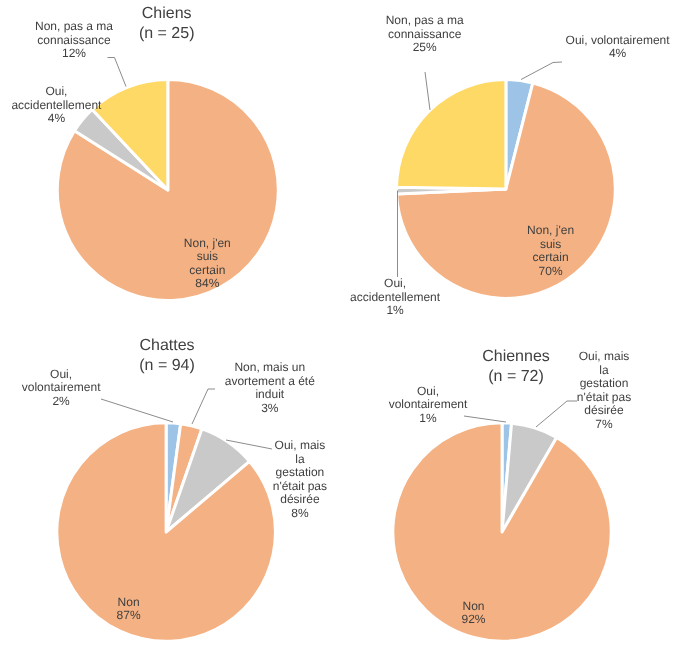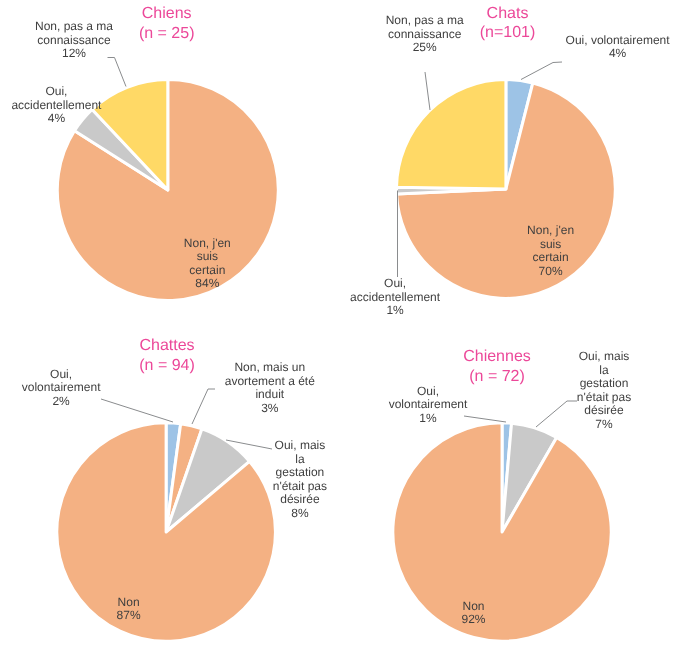--- a/index.html
+++ b/index.html
@@ -2,21 +2,21 @@
 <html><head>
 <meta charset="utf-8">
 <style>
   html,body{margin:0;padding:0;background:#ffffff;}
   body{width:674px;height:655px;overflow:hidden;
        font-family:"Liberation Sans",sans-serif;
        -webkit-font-smoothing:antialiased;
        text-rendering:geometricPrecision;}
   #root{position:relative;width:674px;height:655px;background:#ffffff;}
   #pies{position:absolute;left:0;top:0;width:674px;height:655px;}
-  .title{position:absolute;color:#ec4899;font-size:16px;line-height:19.8px;
+  .title{position:absolute;color:#404040;font-size:16px;line-height:19.8px;
          text-align:center;white-space:pre-line;}
   .dlabel{position:absolute;color:#3f3f3f;font-size:12px;line-height:13.55px;
           text-align:center;white-space:pre-line;}
 </style>
 </head>
 <body>
 
 <div id="root">
 
   <svg id="pies" width="674" height="655" viewBox="0 0 674 655">
@@ -48,25 +48,23 @@
         <path d="M502.05,532.00L502.05,422.80A109.2,109.2 0 0,1 511.57,423.22Z" fill="#9DC3E6" stroke="#ffffff" stroke-width="3" stroke-linejoin="round"></path>
         <path d="M502.05,532.00L511.57,423.22A109.2,109.2 0 0,1 556.65,437.43Z" fill="#C9C9C9" stroke="#ffffff" stroke-width="3" stroke-linejoin="round"></path>
         <path d="M502.05,532.00L556.65,437.43A109.2,109.2 0 1,1 502.05,422.80Z" fill="#F4B183" stroke="#ffffff" stroke-width="3" stroke-linejoin="round"></path>
         <polyline points="464,416 506,422" fill="none" stroke="#8a8c8e" stroke-width="1"></polyline>
         <polyline points="577,401 567,401 536,427" fill="none" stroke="#8a8c8e" stroke-width="1"></polyline>
       </g>
   </svg>
 
   <div class="title" style="left: 16.7px; top: 3.9px; width: 300px;">Chiens
 (n = 25)</div>
-  <div class="title" style="left: 357.5px; top: 3.5px; width: 300px;">Chats
-(n=101)</div>
   <div class="title" style="left: 17px; top: 336px; width: 300px;">Chattes
 (n = 94)</div>
-  <div class="title" style="left: 347px; top: 346.9px; width: 300px;">Chiennes
+  <div class="title" style="left: 366px; top: 346.9px; width: 300px;">Chiennes
 (n = 72)</div>
 
   <div id="labels">
       <div class="dlabel" style="left: 107.3px; top: 236.5px; width: 200px;">Non, j'en
 suis
 certain
 84%</div>
       <div class="dlabel" style="left: -43.6px; top: 85.4px; width: 200px;">Oui,
 accidentellement
 4%</div>

